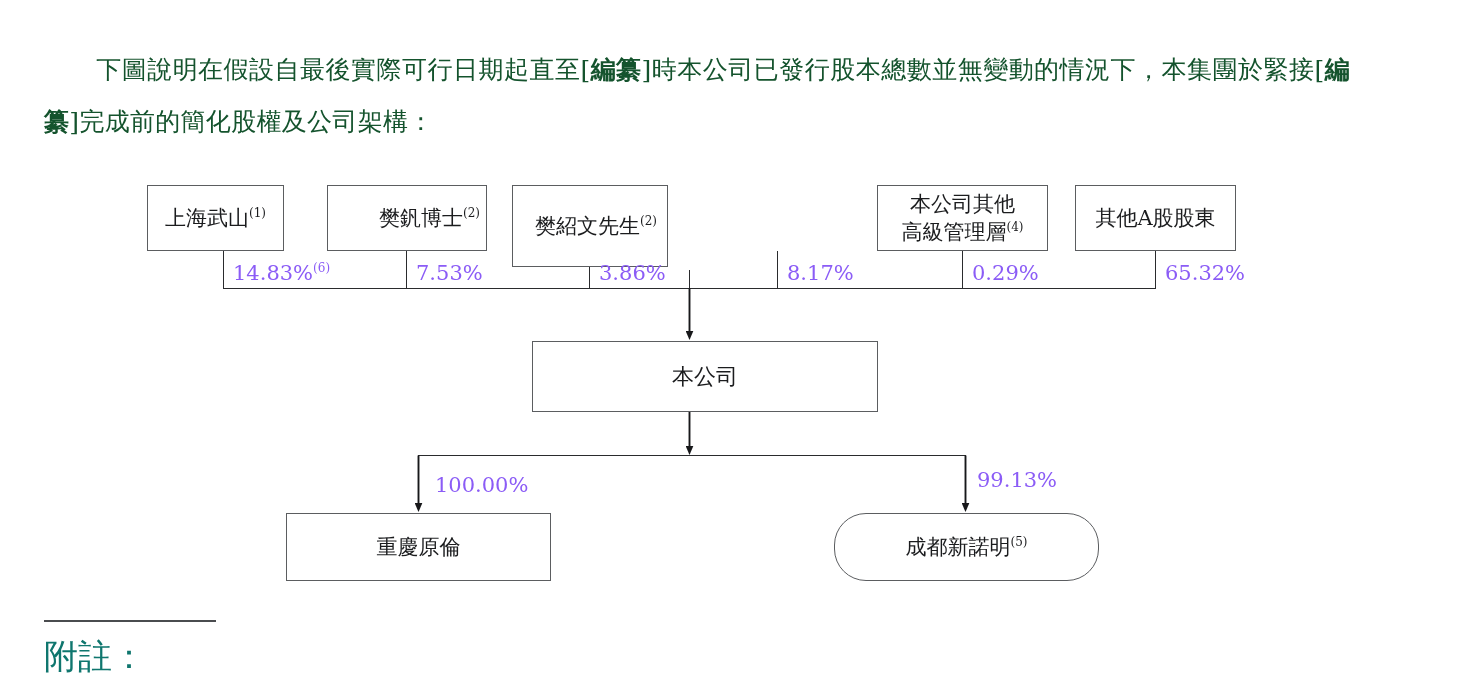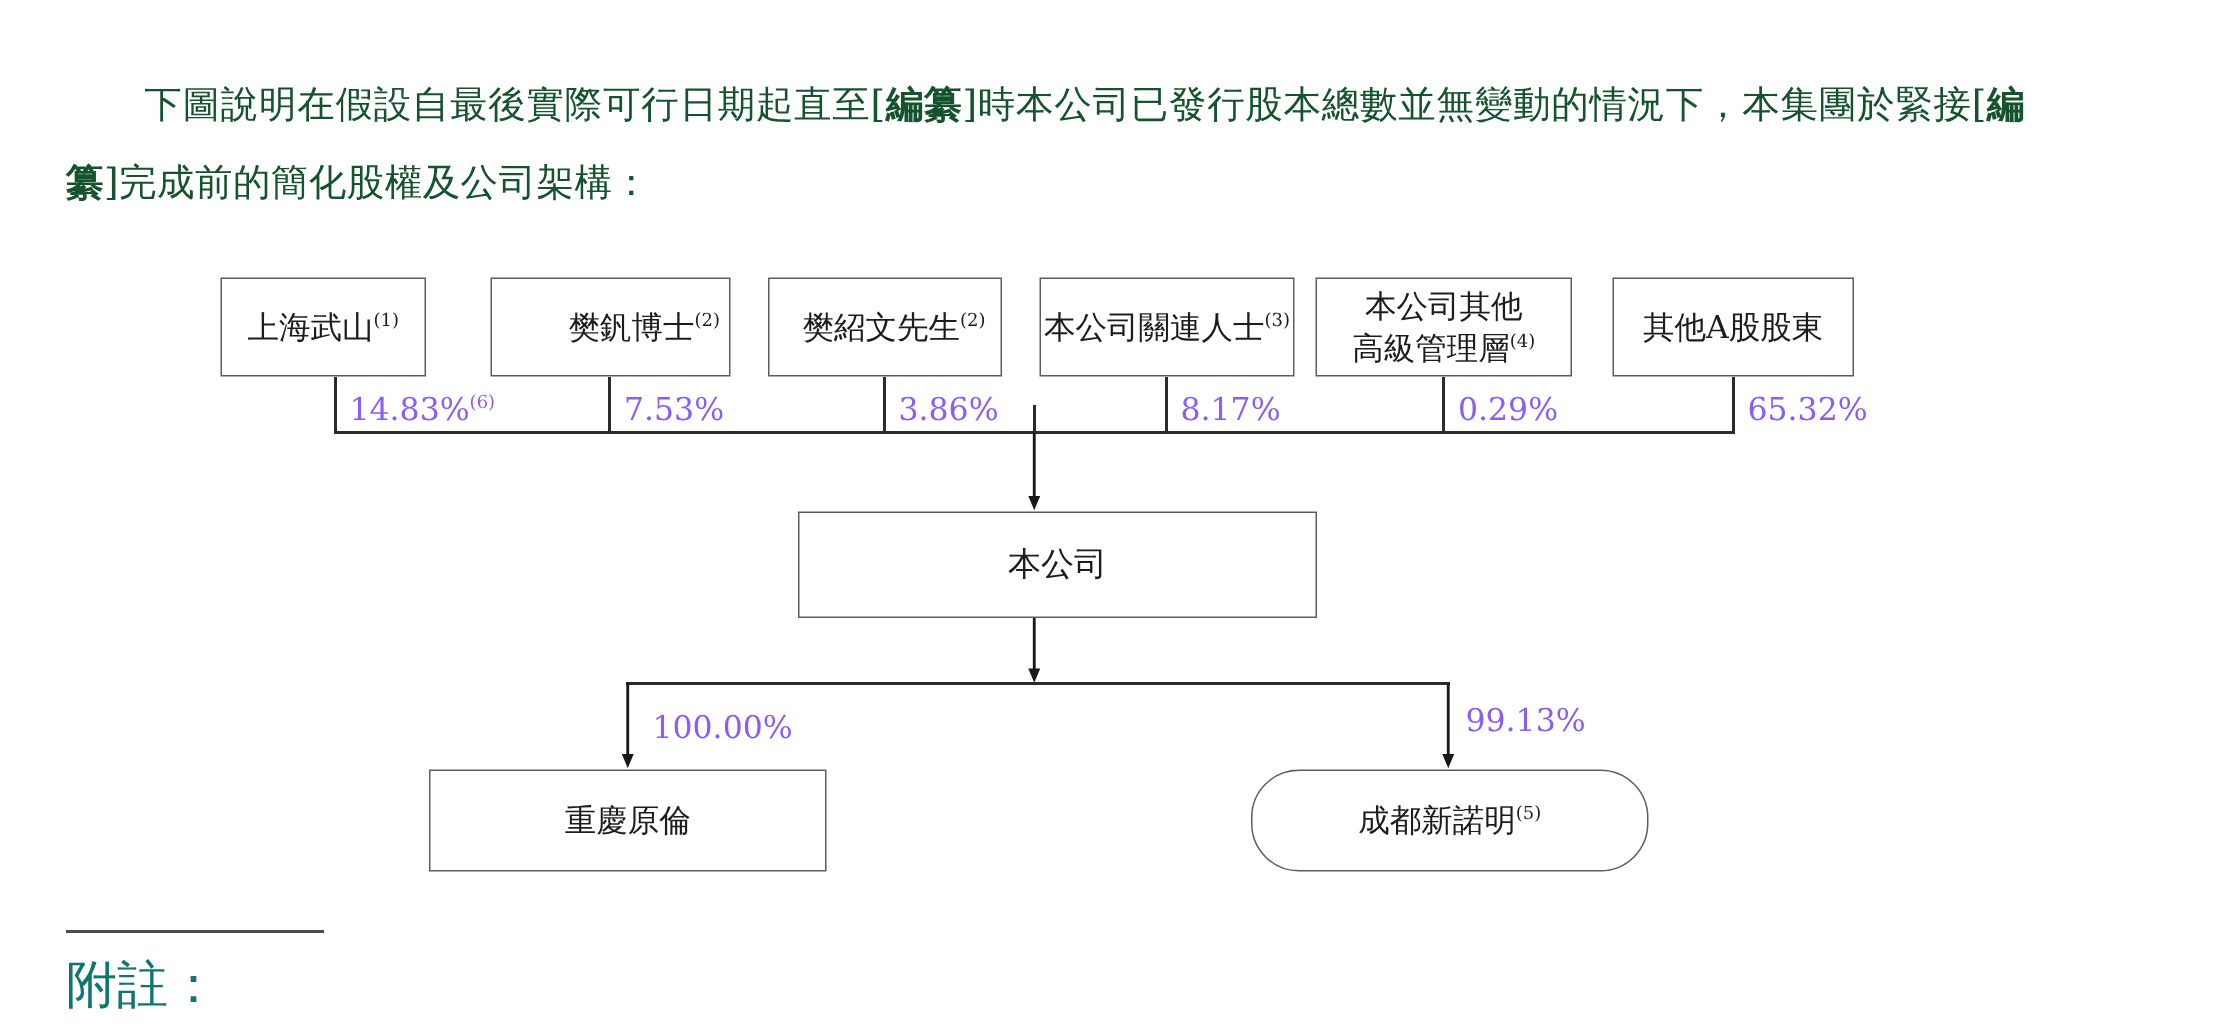--- a/index.html
+++ b/index.html
@@ -155,27 +155,24 @@
   </svg>
 
   <div class="node-box" style="left:147px; top:185px; width:137px; height:66px;text-align:right;">
     <span class="node-label"><span>上海武山</span><sup>(1)</sup></span>
   </div>
 
   <div class="node-box" style="left:327px; top:185px; width:160px; height:66px;padding-left:45px;">
     <span class="node-label"><span>樊釩博士</span><sup>(2)</sup></span>
   </div>
 
-  <div class="node-box" style="left:512px; top:185px; width:156px; height:66px;padding-left:12px;">
+  <div class="node-box" style="left:512px; top:185px; width:156px; height:82px;padding-left:12px;">
     <span class="node-label"><span>樊紹文先生</span><sup>(2)</sup></span>
   </div>
 
-  <div class="node-box" style="left:693px; top:185px; width:170px; height:66px;">
-    <span class="node-label"><span>本公司關連人士</span><sup>(3)</sup></span>
-  </div>
 
   <div class="node-box" style="left:877px; top:185px; width:171px; height:66px;">
     <span class="node-label">
         <span class="ln">本公司其他</span>
         <span class="ln"><span>高級管理層</span><sup>(4)</sup></span>
       </span>
   </div>
 
   <div class="node-box" style="left:1075px; top:185px; width:161px; height:66px;">
     <span class="node-label"><span>其他A股股東</span><sup></sup></span>

